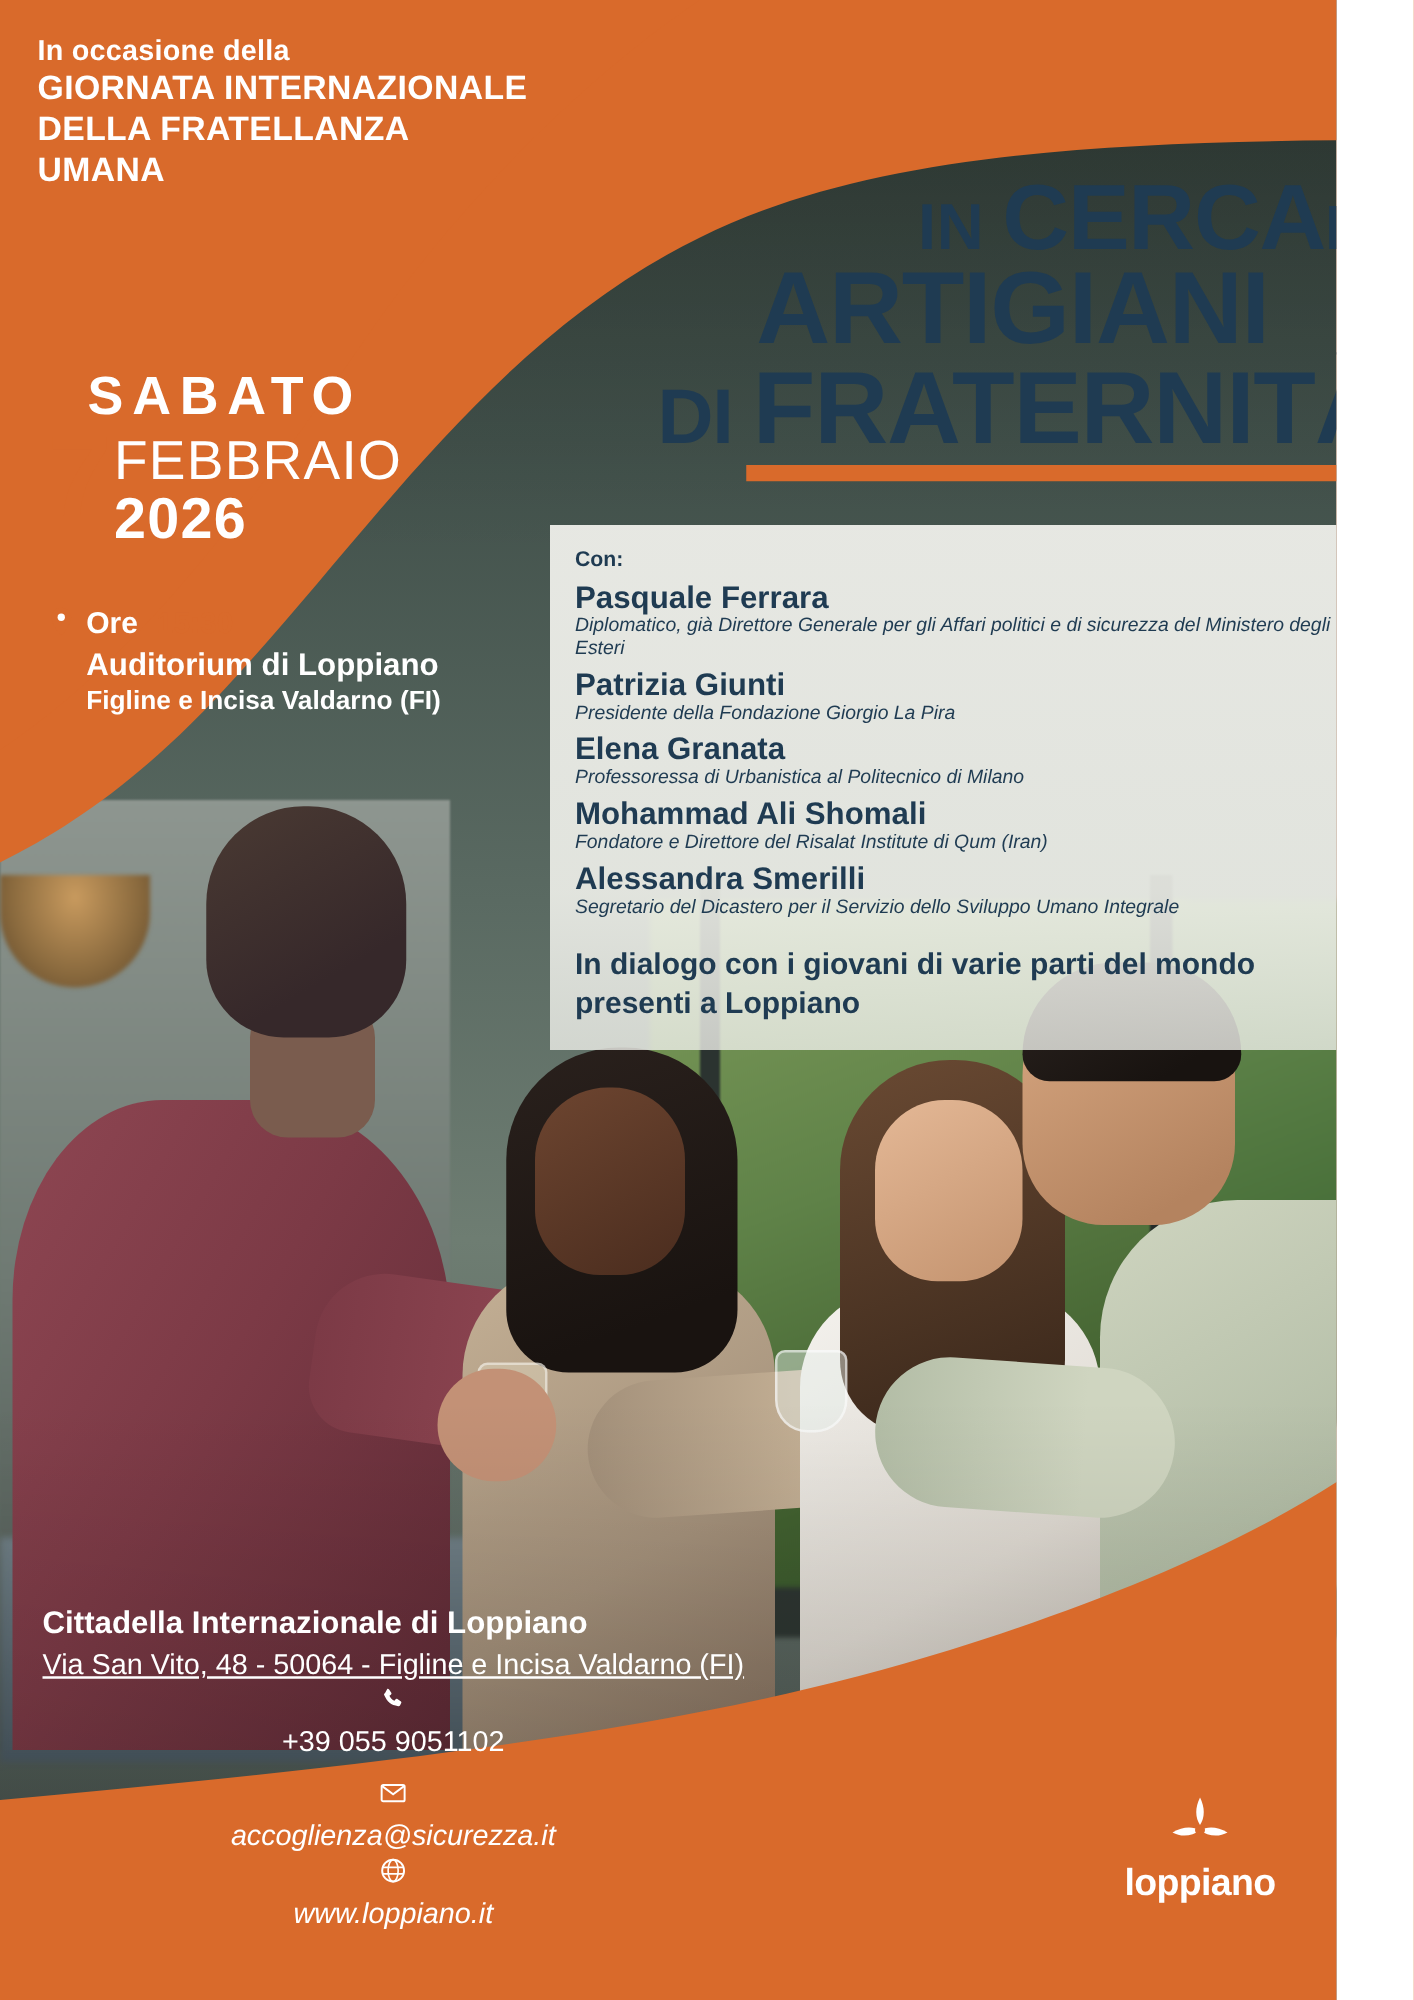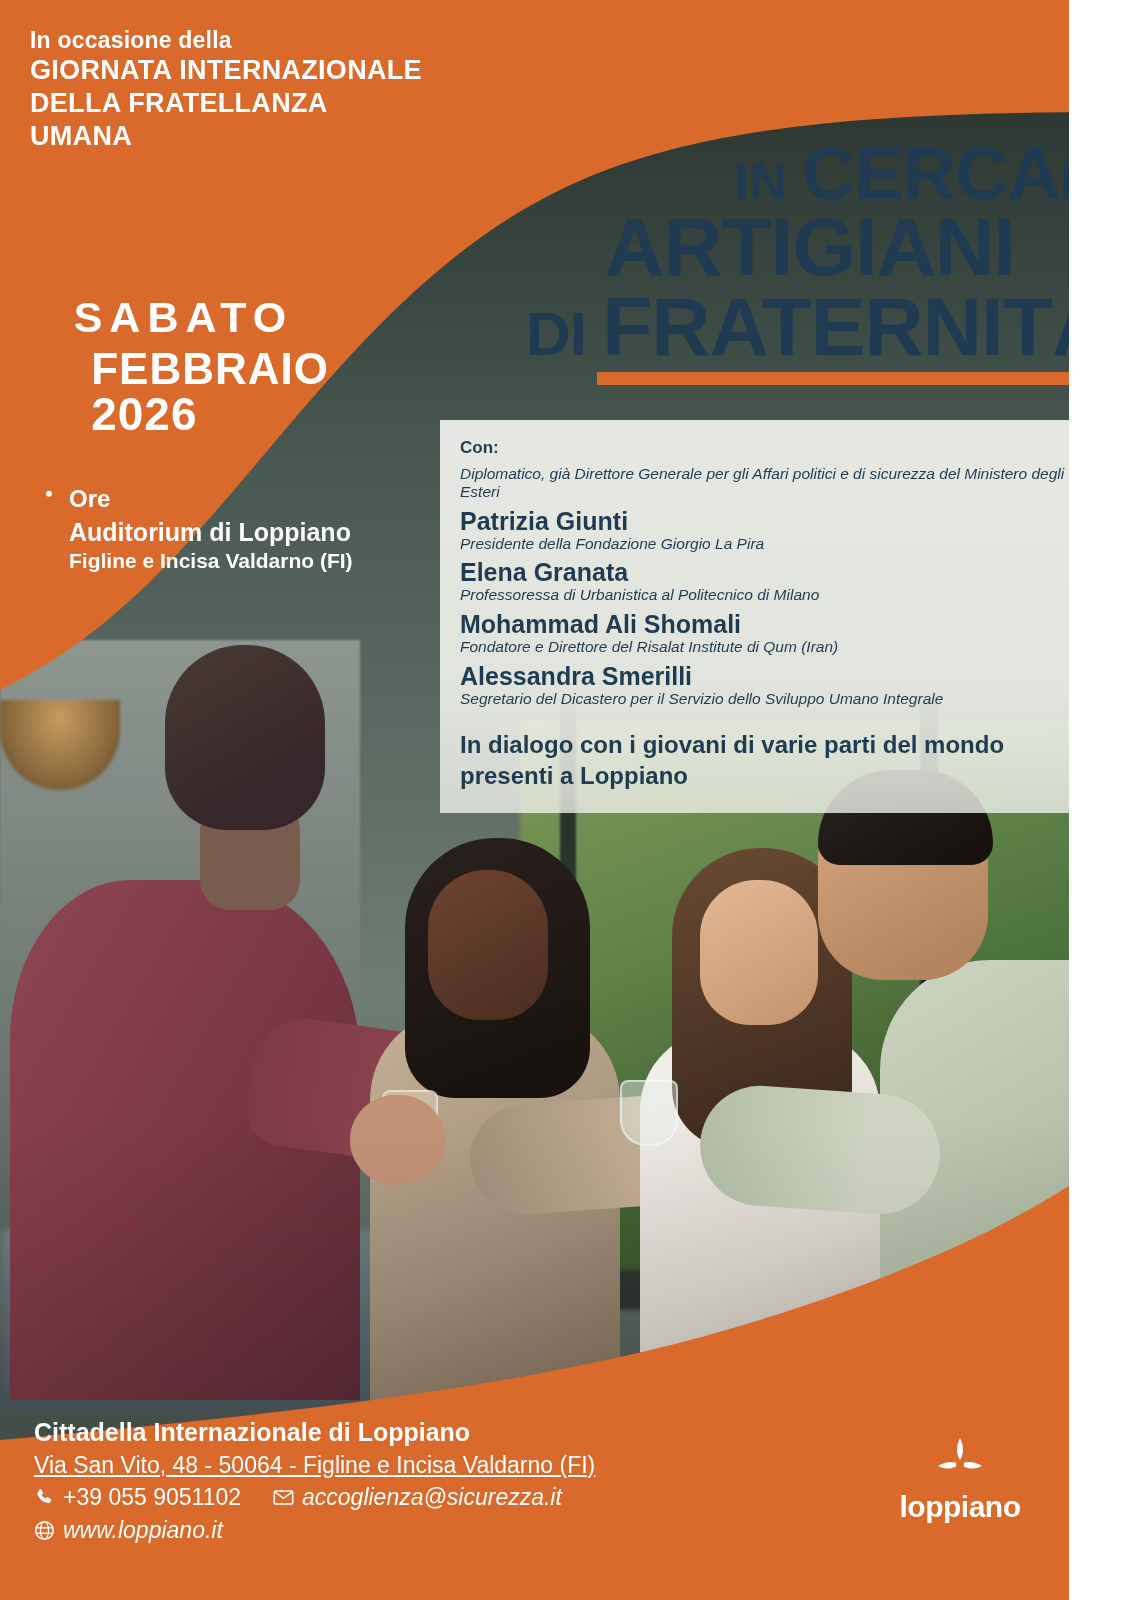--- a/index.html
+++ b/index.html
@@ -225,21 +225,21 @@
   .date-block { position:absolute; left:38px; top:296px; color:#ffffff; }
   .sabato {
     font-size:43px; font-weight:bold; letter-spacing:7px; line-height:1;text-align:center;
   }
   .date-row { display:flex; align-items:flex-start; margin-top:4px; }
   .big7 {
     font-size:92px; font-weight:bold; color:#d96a2b; line-height:0.85;
     margin-right:4px; letter-spacing:-2px;
   }
   .mese-anno { line-height:1.0; padding-top:4px; }
-  .mese { font-size:44px; font-weight:bold; letter-spacing:1px; }
+  .mese { font-size:44px; font-weight:normal; letter-spacing:1px; }
   .anno { font-size:46px; font-weight:bold; letter-spacing:1px; }
 
   .place-block { position:absolute; left:38px; top:485px; color:#ffffff; }
   .ora-row { display:flex; align-items:center; gap:9px; }
   .pin-icon { width:22px; height:26px; display:inline-block; }
   .ora-label { font-size:24px; font-weight:bold; }
   .ora-value { font-size:24px; font-weight:bold; color:#d96a2b; margin-left:6px; }
   .aud { font-size:25px; font-weight:bold; margin-top:5px; margin-left:31px; }
   .city { font-size:21px; font-weight:bold; margin-top:2px; margin-left:31px; }
 
@@ -255,21 +255,21 @@
   .dialogo {
     margin-top:22px; font-size:24px; font-weight:bold; line-height:1.28; color:#1f3b52;
   }
 
   
   .footer {
     position:absolute; left:34px; bottom:54px; color:#ffffff; line-height:1.34;
   }
   .f-org { font-size:25px; font-weight:bold; }
   .f-addr { font-size:23px;text-decoration:underline; }
-  .f-row { display:flex; align-items:center; gap:8px; font-size:23px; margin-top:2px; }
+  .f-row { display:flex; align-items:center; gap:8px; font-size:23px; margin-top:2px;flex-direction:column; }
   .f-row .sep { width:16px; }
   .f-mail { font-style:italic; }
   .f-web { font-style:italic; }
   .ico { display:inline-block; width:21px; height:21px; }
 
   .logo {
     position:absolute; right:44px; bottom:76px; width:130px; text-align:center; color:#ffffff;
   }
   .logo-mark { width:56px; height:52px; margin:0 auto 2px auto; display:block; }
   .logo-text { font-size:30px; font-weight:bold; letter-spacing:-0.5px; }
@@ -362,20 +362,21 @@
       <span class="ora-value">15:30</span>
     </div>
     <div class="aud">Auditorium di Loppiano</div>
     <div class="city">Figline e Incisa Valdarno (FI)</div>
   </div>
 
   <div class="speakers">
     <div class="con">Con:</div>
 
     <div>
+      <div class="sp-name">Pasquale Ferrara</div>
       <div class="sp-role">Diplomatico, già Direttore Generale per gli Affari politici e di sicurezza del Ministero degli Esteri</div>
     </div>
     <div>
       <div class="sp-name">Patrizia Giunti</div>
       <div class="sp-role">Presidente della Fondazione Giorgio La Pira</div>
     </div>
     <div>
       <div class="sp-name">Elena Granata</div>
       <div class="sp-role">Professoressa di Urbanistica al Politecnico di Milano</div>
     </div>

